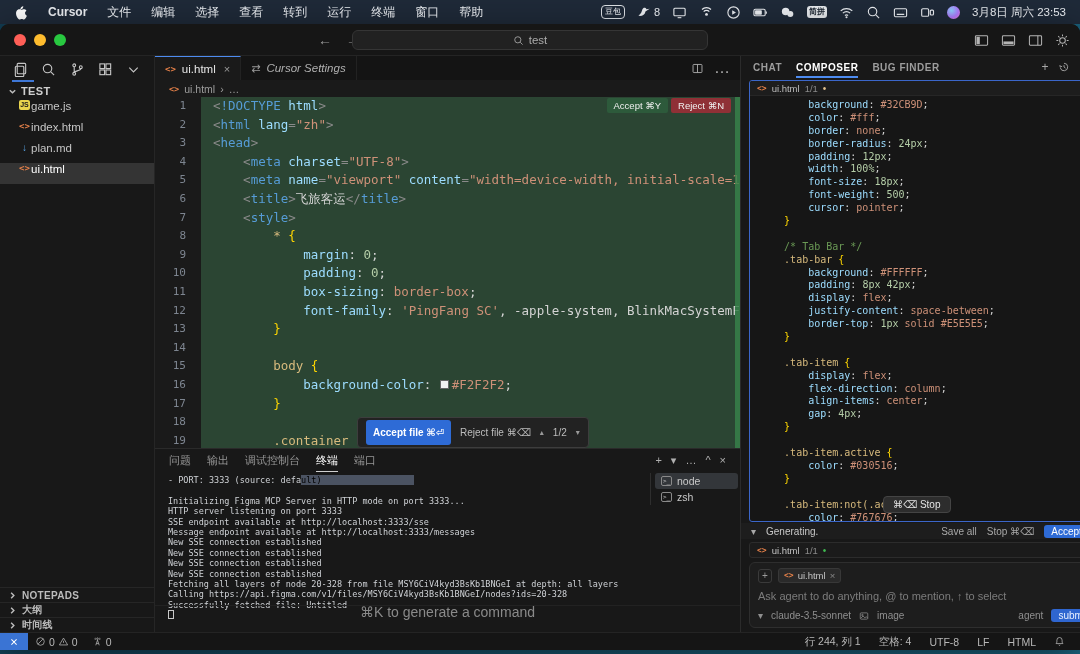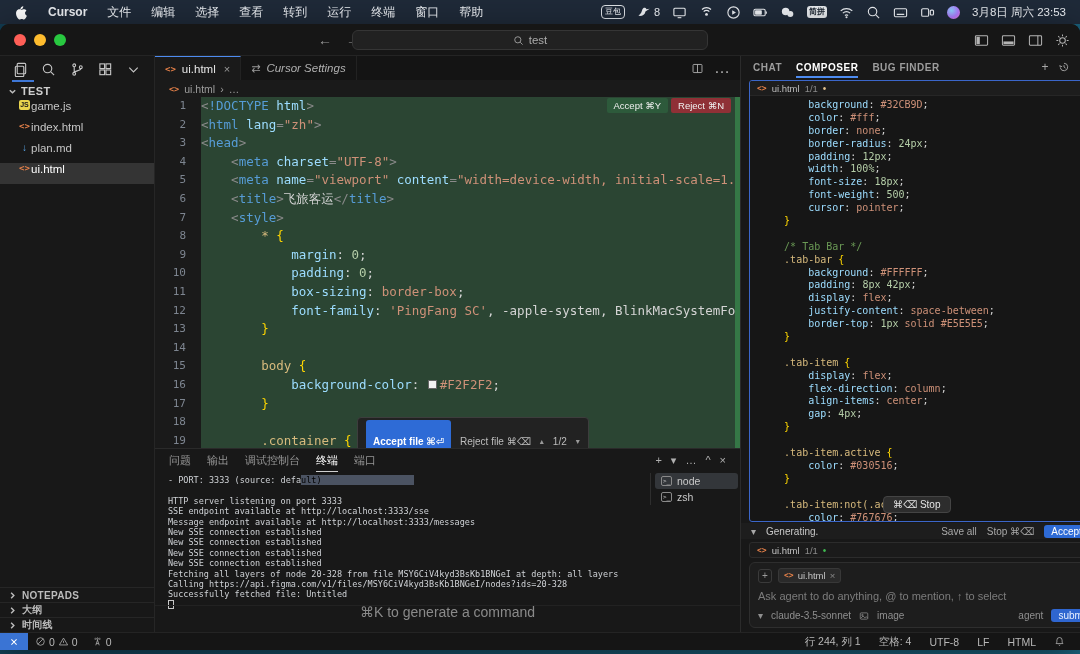--- a/index.html
+++ b/index.html
@@ -69,33 +69,33 @@
 .tab-actions{margin-left:auto;display:flex;align-items:center;gap:10px;padding-right:10px;color:#b0b0b0}
 .tab-actions svg{width:13px;height:13px;stroke:#b0b0b0;fill:none;stroke-width:1.1}
 .breadcrumb{height:17px;background:#1a1a1a;display:flex;align-items:center;gap:5px;padding:0 14px;color:#9d9d9d;font-size:10.5px}
 .breadcrumb .bic{color:#e8824a;font-size:8.5px;font-weight:bold;font-family:"DejaVu Sans Mono",monospace}
 
 
 .codearea{position:relative;height:351px;background:#1a1a1a;overflow:hidden}
 .code-line{display:flex}
 .editor-code .code-line{height:18.6px;line-height:18.6px;font-family:"DejaVu Sans Mono","Liberation Mono",monospace;font-size:12.5px}
 .editor-code .ln{flex:none;width:46px;padding-right:15px;text-align:right;color:#7d8590;font-size:11px;background:#1a1a1a}
-.editor-code .lc{flex:1;white-space:pre;background:#2b4533;overflow:hidden}
+.editor-code .lc{flex:1;white-space:pre;background:#2b4533;padding-left:12px;overflow:hidden}
 .tk-x{color:#d4d4d4}.tk-p{color:#8a8a8a}.tk-t{color:#569cd6}.tk-a{color:#9cdcfe}
 .tk-s{color:#ce9178}.tk-n{color:#b5cea8}.tk-v{color:#ce9178}.tk-b{color:#ffd700}
 .tk-sel{color:#d7ba7d}.tk-c{color:#6a9955}
 .tk-hl{background:#4b5362}
 .tk-sw{display:inline-block;width:9px;height:9px;background:#F2F2F2;border:1px solid #666;margin:0 3px 0 1px}
 .tk-cur{display:inline-block;width:6px;height:9px;border:1px solid #c8c8c8;vertical-align:-1px}
 .ruler{position:absolute;right:0;top:0;bottom:0;width:5px;background:#37804a;opacity:.85}
 .diffbtns{position:absolute;top:1px;right:9px;display:flex;gap:3px;z-index:5}
 .diffbtn{font-size:9.5px;color:#f0f0f0;padding:2px 7px;border-radius:2px}
 .diffbtn.acc{background:#2d5a3b}.diffbtn.rej{background:#8f3036}
 .filewidget{position:absolute;left:202px;top:320px;display:flex;align-items:center;gap:9px;background:#222;border:1px solid #3d3d3d;border-radius:4px;padding:2px 8px;font-size:10px;color:#bdbdbd;z-index:6}
-.fw-accept{background:#2e6bd6;color:#fff;border-radius:3px;padding:16px 7px;font-weight:bold}
+.fw-accept{background:#2e6bd6;color:#fff;border-radius:3px;padding:7px 7px;font-weight:bold}
 .fw-chev{font-size:8px;color:#9a9a9a}
 
 
 .terminal{position:absolute;left:0;top:392px;width:585px;height:184px;background:#181818;border-top:1px solid #2a2a2a}
 .term-header{position:relative;height:22px;display:flex;align-items:center;gap:16px;padding:0 14px;font-size:11px;color:#969696}
 .term-tab.active{color:#fff;border-bottom:1px solid #d0d0d0;padding-bottom:3px;margin-bottom:-4px}
 .term-actions{margin-left:auto;display:flex;align-items:center;gap:9px;color:#b0b0b0;font-size:11px}
 .term-body{position:relative;height:148px}
 .term-code{padding-top:4px}
 .term-code .code-line{height:10.4px;line-height:10.4px;font-family:"DejaVu Sans Mono","Liberation Mono",monospace;font-size:8.5px}
@@ -507,20 +507,23 @@
           </div>
           <div class="term-body">
             <div class="term-code">
                 <div class="code-line">
                   <span class="lc"><span class="tk-x">- PORT: 3333 (source: defa</span><span class="tk-hl">ult)                  </span></span>
                 </div>
                 <div class="code-line">
                   <span class="lc"> </span>
                 </div>
                 <div class="code-line">
+                  <span class="lc"><span class="tk-x">Initializing Figma MCP Server in HTTP mode on port 3333...</span></span>
+                </div>
+                <div class="code-line">
                   <span class="lc"><span class="tk-x">HTTP server listening on port 3333</span></span>
                 </div>
                 <div class="code-line">
                   <span class="lc"><span class="tk-x">SSE endpoint available at http://localhost:3333/sse</span></span>
                 </div>
                 <div class="code-line">
                   <span class="lc"><span class="tk-x">Message endpoint available at http://localhost:3333/messages</span></span>
                 </div>
                 <div class="code-line">
                   <span class="lc"><span class="tk-x">New SSE connection established</span></span>

